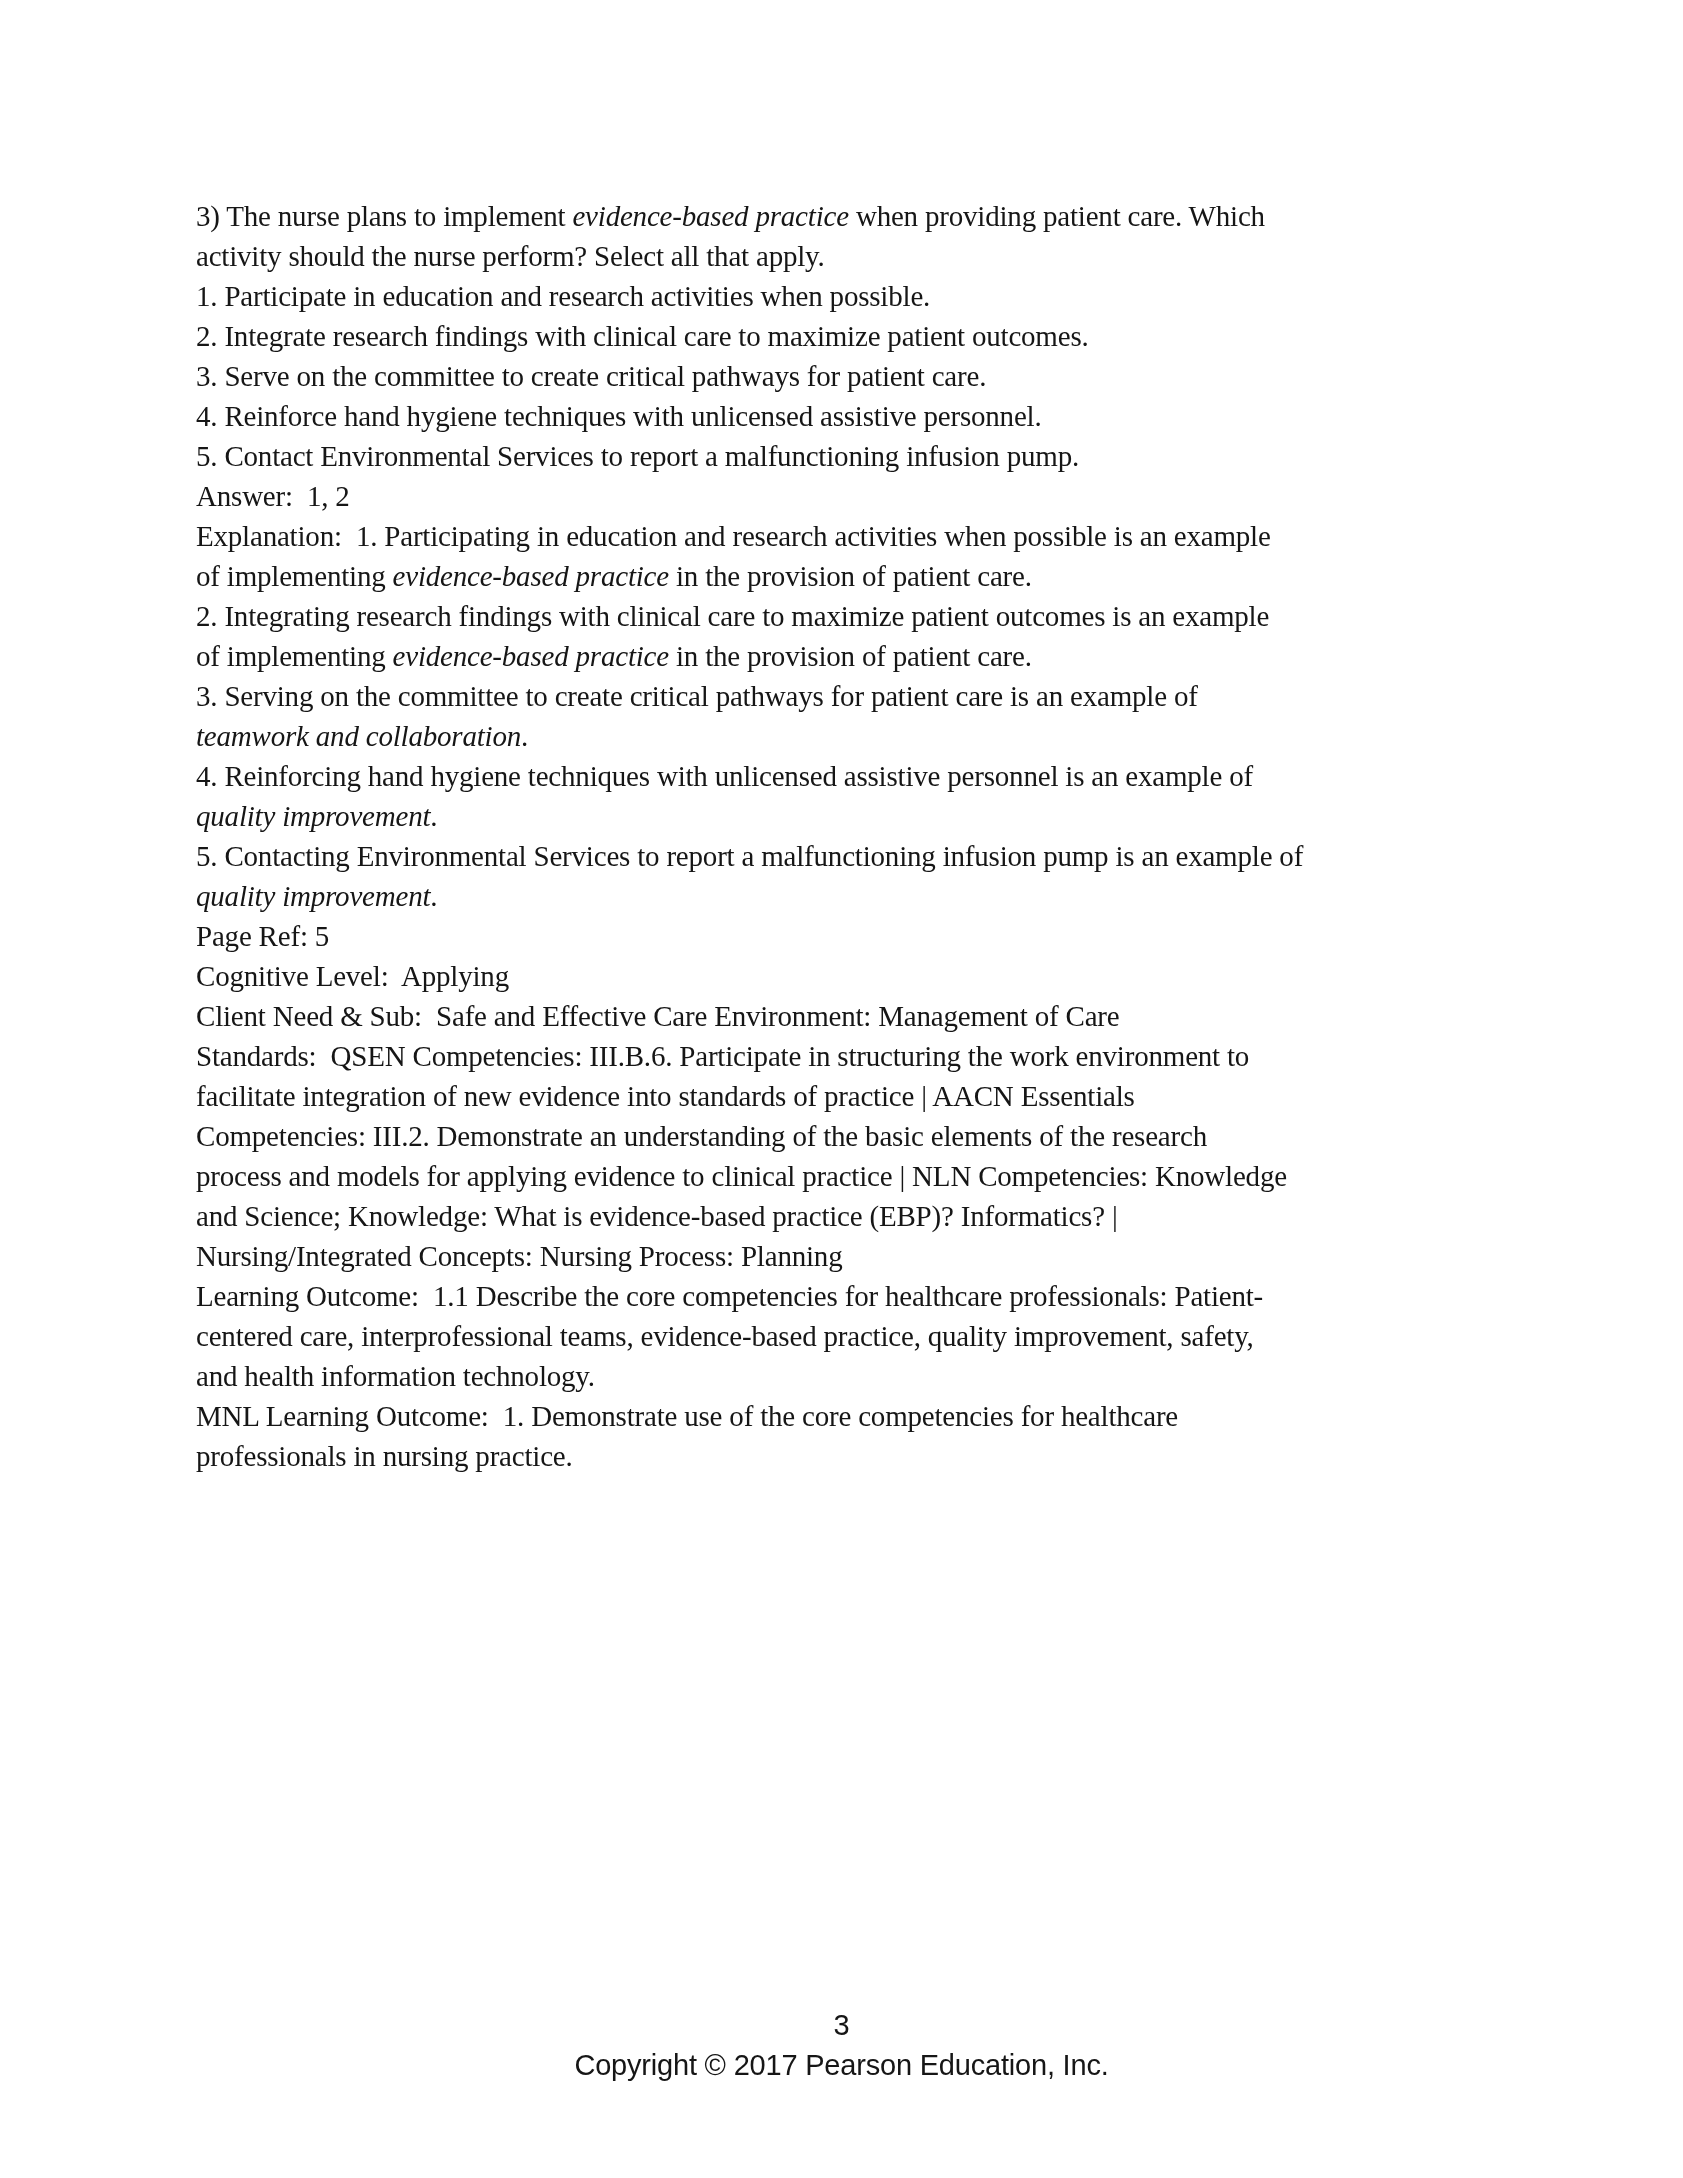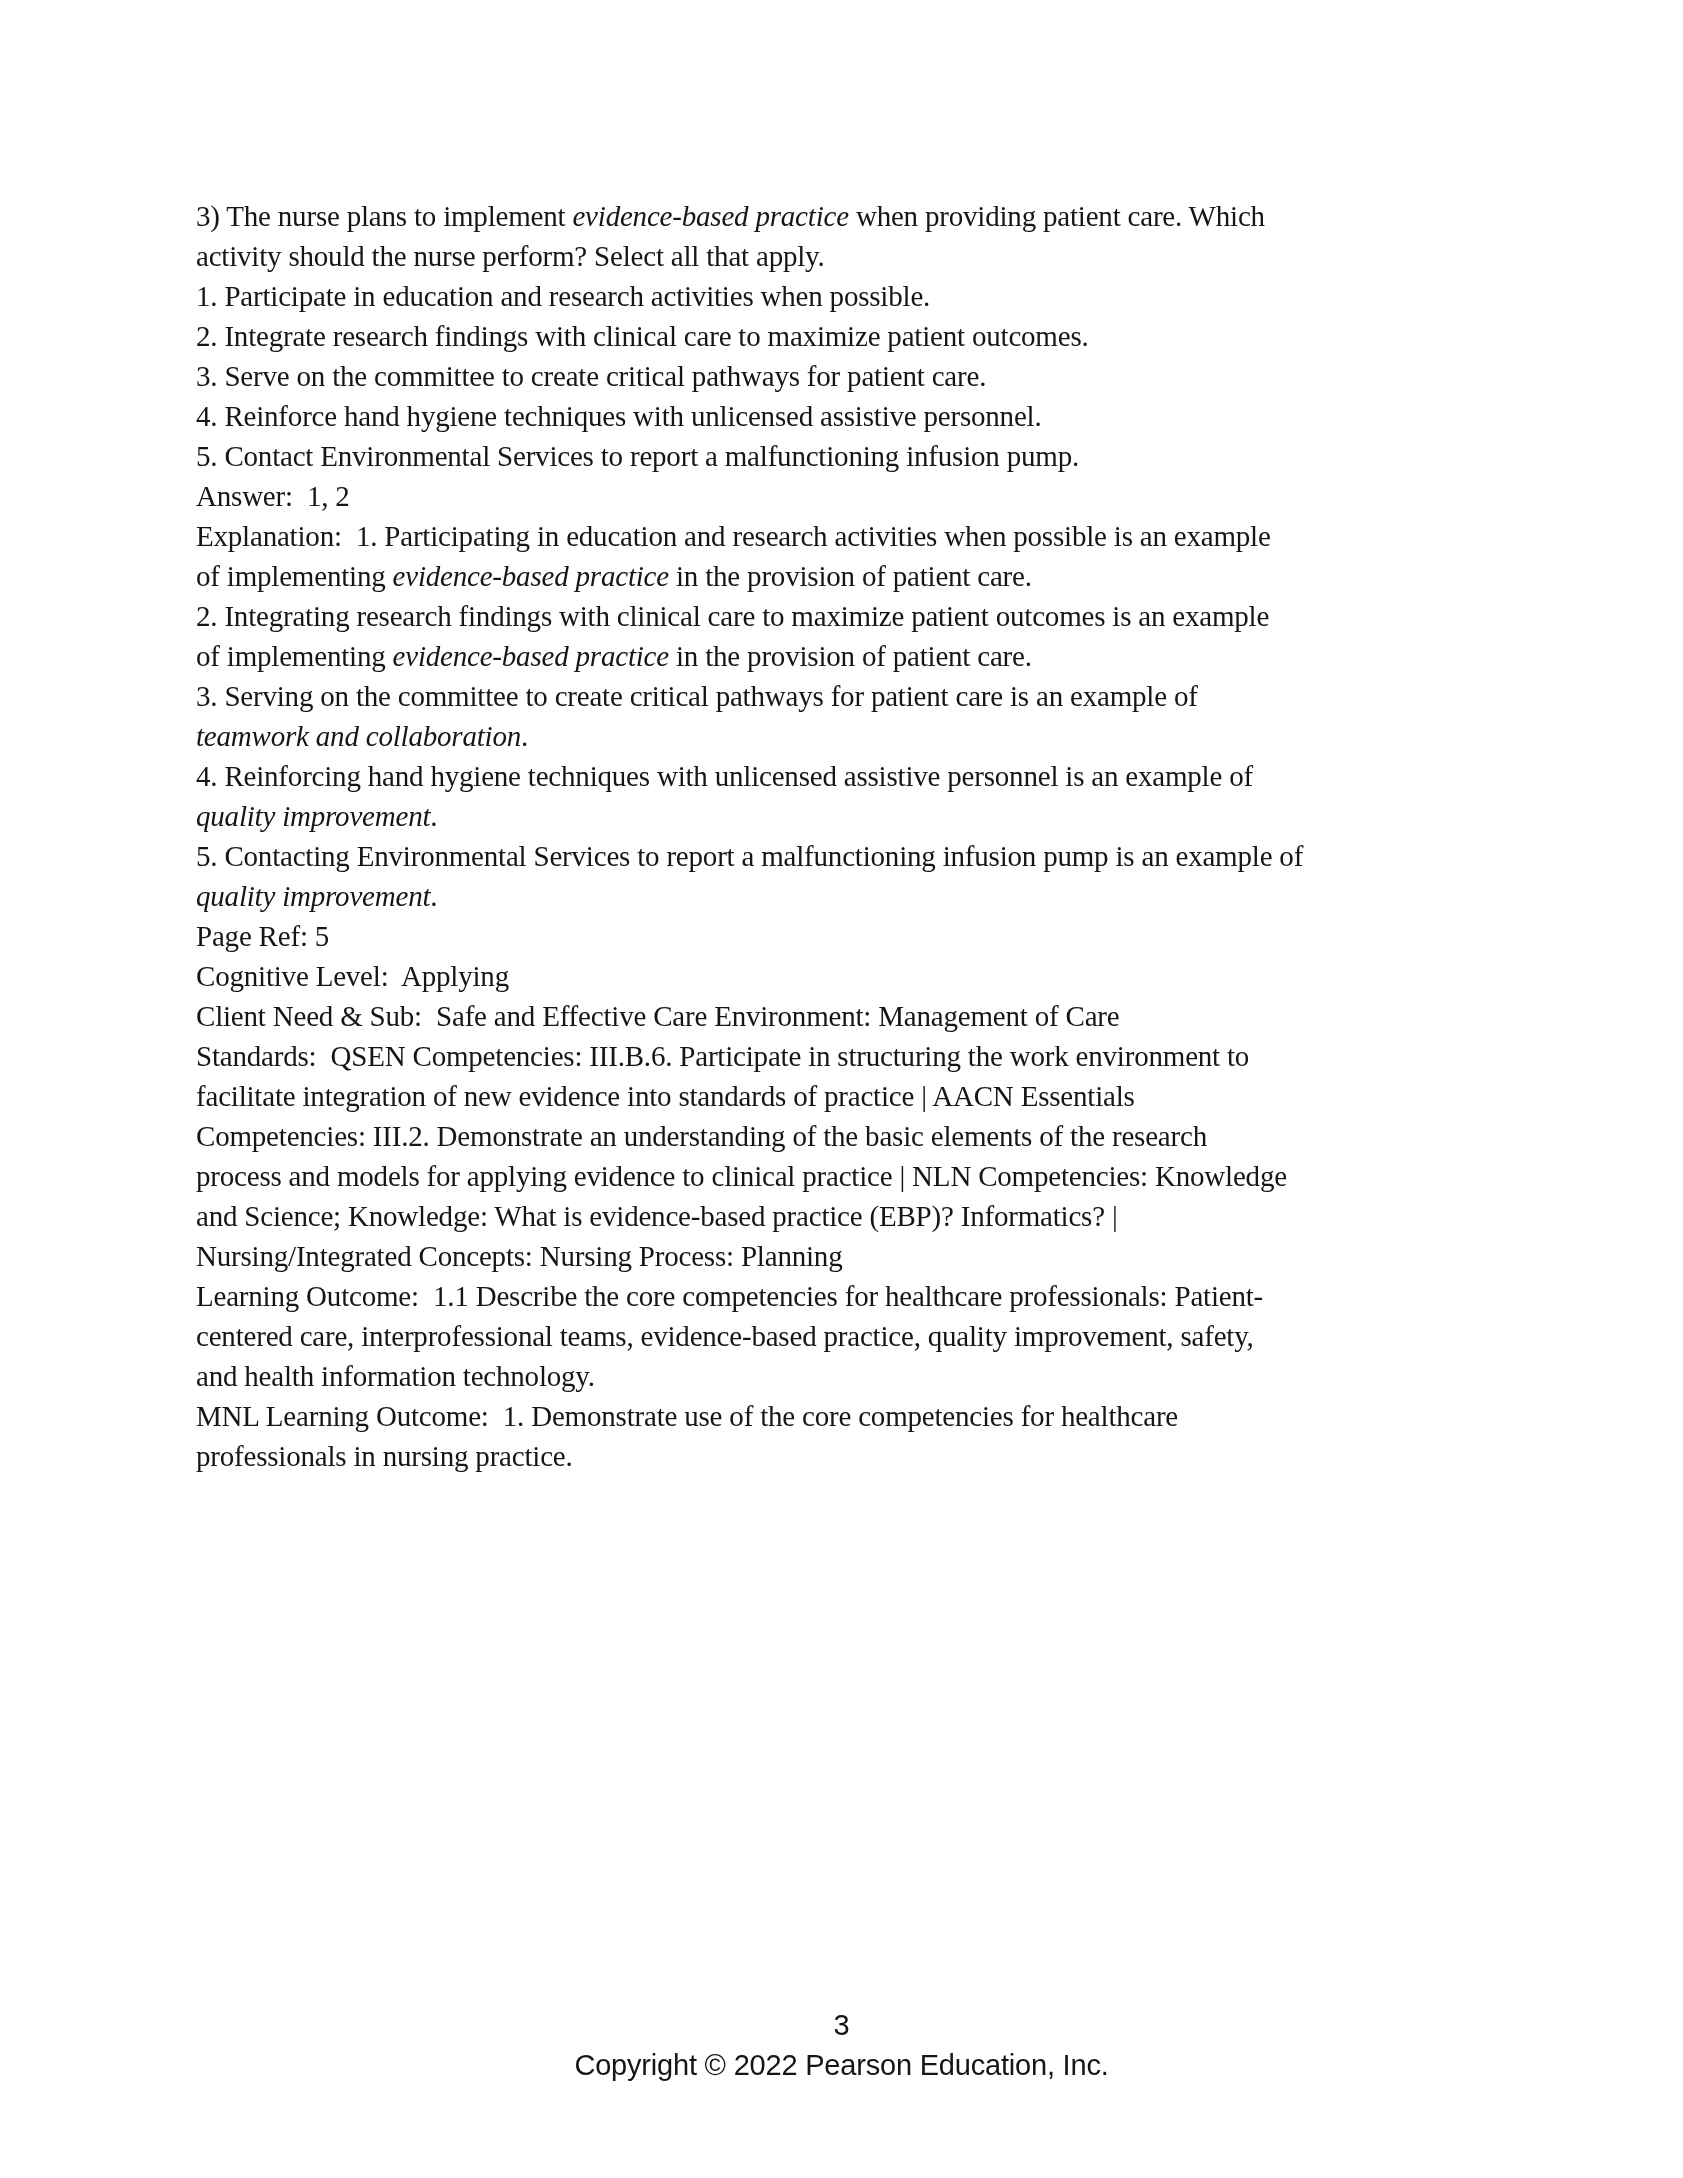--- a/index.html
+++ b/index.html
@@ -42,16 +42,16 @@
     letter-spacing: -0.2px;
   }
 </style>
 </head>
 <body>
 
 <div class="page">
   <div class="content" id="doc-lines"><div class="line"><span class="run">3) The nurse plans to implement </span><span class="run i">evidence-based practice</span><span class="run"> when providing patient care. Which</span></div><div class="line"><span class="run">activity should the nurse perform? Select all that apply.</span></div><div class="line"><span class="run">1. Participate in education and research activities when possible.</span></div><div class="line"><span class="run">2. Integrate research findings with clinical care to maximize patient outcomes.</span></div><div class="line"><span class="run">3. Serve on the committee to create critical pathways for patient care.</span></div><div class="line"><span class="run">4. Reinforce hand hygiene techniques with unlicensed assistive personnel.</span></div><div class="line"><span class="run">5. Contact Environmental Services to report a malfunctioning infusion pump.</span></div><div class="line"><span class="run">Answer:  1, 2</span></div><div class="line"><span class="run">Explanation:  1. Participating in education and research activities when possible is an example</span></div><div class="line"><span class="run">of implementing </span><span class="run i">evidence-based practice</span><span class="run"> in the provision of patient care.</span></div><div class="line"><span class="run">2. Integrating research findings with clinical care to maximize patient outcomes is an example</span></div><div class="line"><span class="run">of implementing </span><span class="run i">evidence-based practice</span><span class="run"> in the provision of patient care.</span></div><div class="line"><span class="run">3. Serving on the committee to create critical pathways for patient care is an example of</span></div><div class="line"><span class="run i">teamwork and collaboration</span><span class="run">.</span></div><div class="line"><span class="run">4. Reinforcing hand hygiene techniques with unlicensed assistive personnel is an example of</span></div><div class="line"><span class="run i">quality improvement</span><span class="run">.</span></div><div class="line"><span class="run">5. Contacting Environmental Services to report a malfunctioning infusion pump is an example of</span></div><div class="line"><span class="run i">quality improvement</span><span class="run">.</span></div><div class="line"><span class="run">Page Ref: 5</span></div><div class="line"><span class="run">Cognitive Level:  Applying</span></div><div class="line"><span class="run">Client Need &amp; Sub:  Safe and Effective Care Environment: Management of Care</span></div><div class="line"><span class="run">Standards:  QSEN Competencies: III.B.6. Participate in structuring the work environment to</span></div><div class="line"><span class="run">facilitate integration of new evidence into standards of practice | AACN Essentials</span></div><div class="line"><span class="run">Competencies: III.2. Demonstrate an understanding of the basic elements of the research</span></div><div class="line"><span class="run">process and models for applying evidence to clinical practice | NLN Competencies: Knowledge</span></div><div class="line"><span class="run">and Science; Knowledge: What is evidence-based practice (EBP)? Informatics? |</span></div><div class="line"><span class="run">Nursing/Integrated Concepts: Nursing Process: Planning</span></div><div class="line"><span class="run">Learning Outcome:  1.1 Describe the core competencies for healthcare professionals: Patient-</span></div><div class="line"><span class="run">centered care, interprofessional teams, evidence-based practice, quality improvement, safety,</span></div><div class="line"><span class="run">and health information technology.</span></div><div class="line"><span class="run">MNL Learning Outcome:  1. Demonstrate use of the core competencies for healthcare</span></div><div class="line"><span class="run">professionals in nursing practice.</span></div></div>
   <div class="footer">
     <div class="line">3</div>
-    <div class="line">Copyright © 2022 Pearson Education, Inc.</div>
+    <div class="line">Copyright © 2017 Pearson Education, Inc.</div>
   </div>
 </div>
 
 
 </body></html>

